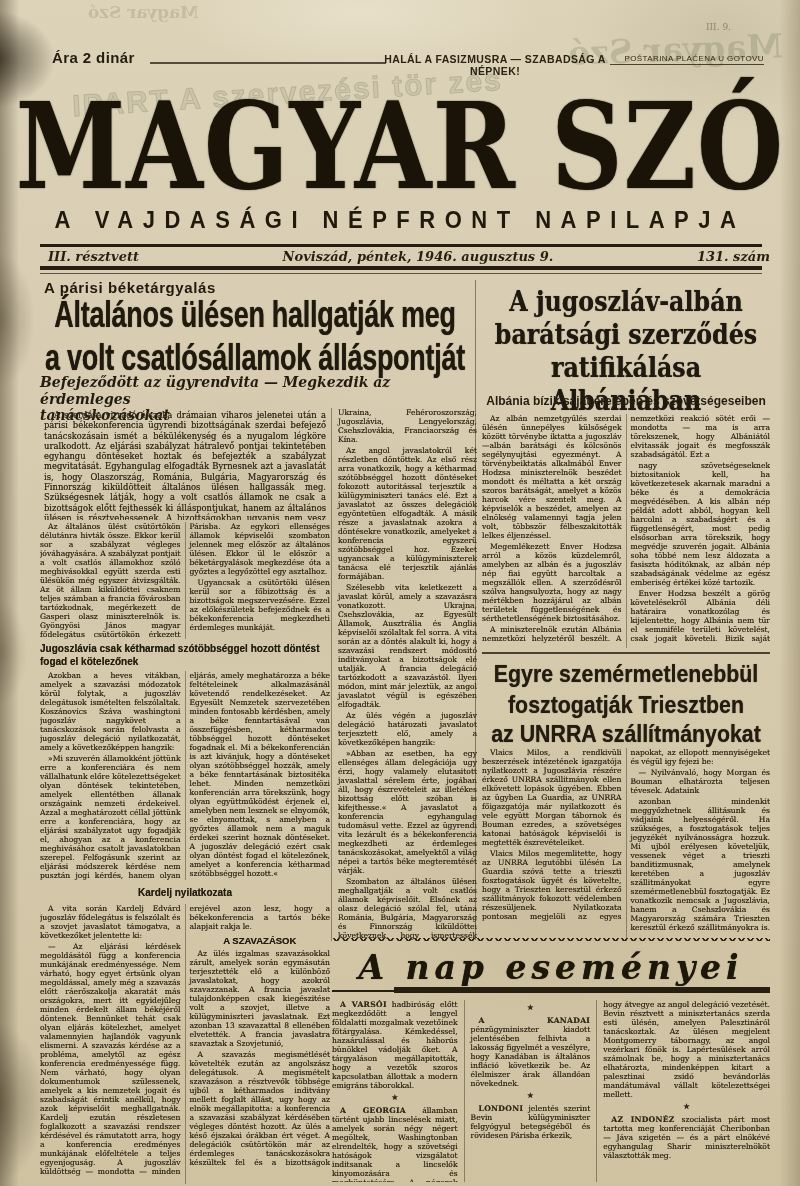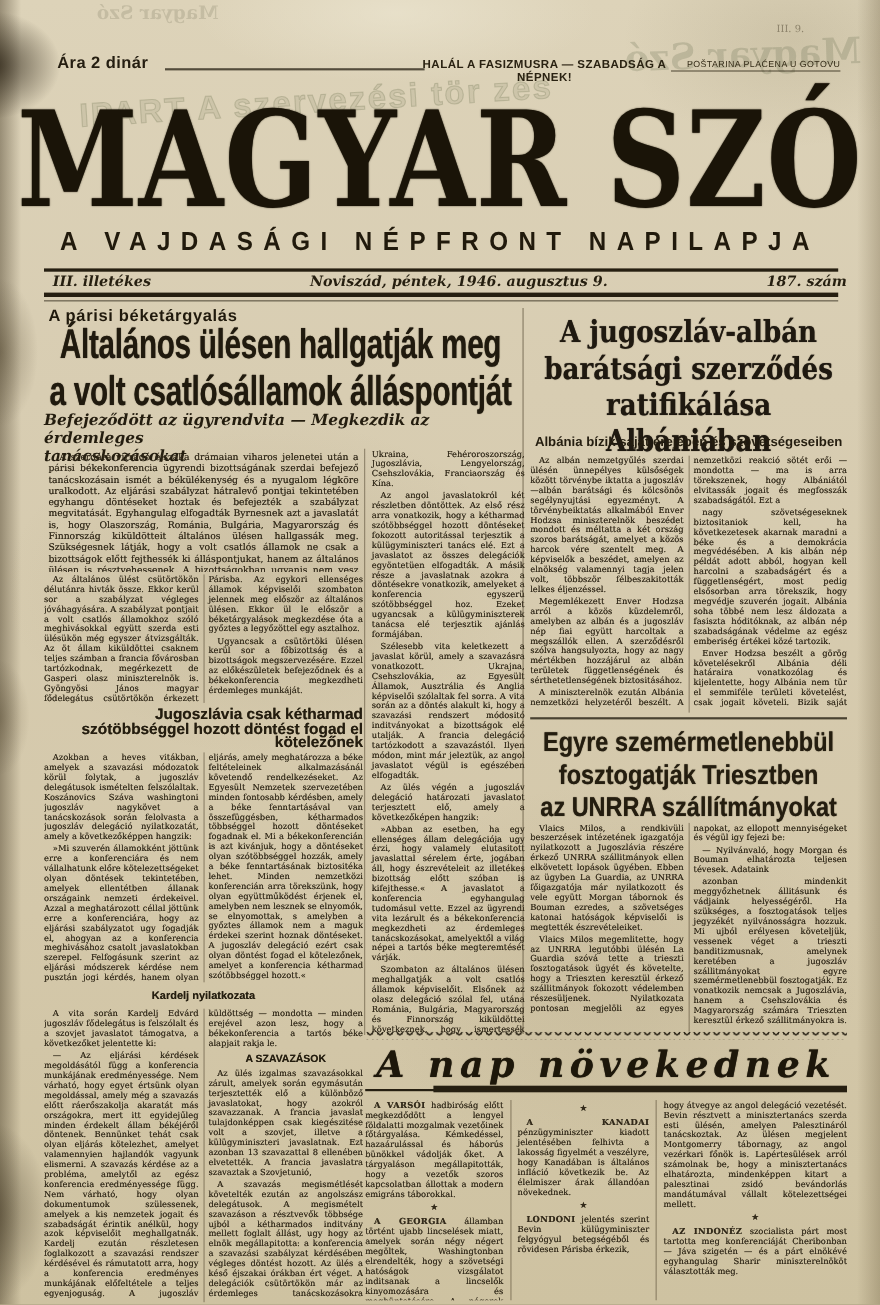--- a/index.html
+++ b/index.html
@@ -51,22 +51,22 @@
   .h-events{font-weight:bold;font-style:italic;font-size:33px;letter-spacing:5px;text-align:center;color:#1d170a;
     text-shadow:0 0 .8px rgba(29,23,10,.9);}
 
   
   .bodytext{font-size:7.6px;line-height:9px;text-align:justify;color:rgba(49,41,25,.95);
     text-shadow:0 0 .5px rgba(49,41,25,.8);overflow:hidden;}
   .bodytext p{margin:0 0 2px;text-indent:8px;}
   .lead{font-size:8.4px;line-height:10.3px;}
   .cols2{column-count:2;column-gap:9px;column-rule:1px solid rgba(70,58,36,.5);column-fill:auto;height:100%;}
   .span-all{column-span:all;}
-  .xhead1{font-family:"Liberation Sans",sans-serif;font-weight:bold;font-size:14px;line-height:12.5px;
-    text-align:right;text-indent:0;margin:4px 0 3px;color:#241d0f;}
+  .xhead1{font-family:"Liberation Sans",sans-serif;font-weight:bold;font-size:10px;line-height:12.5px;
+    text-align:left;text-indent:0;margin:4px 0 3px;color:#241d0f;}
   .xhead2{font-family:"Liberation Sans",sans-serif;font-weight:bold;font-size:10px;line-height:15px;
     text-align:center;text-indent:0;margin:5px 0 4px;color:#241d0f;}
   .xhead3{font-family:"Liberation Sans",sans-serif;font-weight:bold;font-size:9.5px;line-height:11px;
     text-align:center;text-indent:0;margin:4px 0 3px;color:#241d0f;}
   .col3{border-left:1px solid rgba(70,58,36,.5);padding-left:6px;overflow:hidden;}
   .brief-lead{font-weight:bold;letter-spacing:.3px;}
   .star{display:block;text-align:center;font-size:8px;line-height:10px;margin:3px 0;text-indent:0;}
   .bcol{height:100%;overflow:hidden;}
 
   
@@ -93,23 +93,23 @@
   <div class="abs price" style="left:52px;top:49px;">Ára 2 dinár</div>
   <div class="abs rule" style="left:150px;top:62px;width:236px;height:2px;opacity:.75;"></div>
   <div class="abs slogan" style="left:359px;top:53px;width:272px;">HALÁL A FASIZMUSRA — SZABADSÁG A NÉPNEK!</div>
   <div class="abs postage" style="left:610px;top:54px;width:154px;">POŠTARINA PLAĆENA U GOTOVU</div>
 
   <div class="abs mast-title" style="left:0;top:86px;">MAGYAR SZÓ</div>
   <div class="abs mast-sub" style="left:0;top:206px;">A VAJDASÁGI NÉPFRONT NAPILAPJA</div>
 
   <div class="abs rule" style="left:40px;top:244px;width:722px;height:3px;"></div>
   <div class="abs dateline" style="left:40px;top:247px;width:722px;height:19px;">
-    <span>III. illetékes</span>
+    <span>III. résztvett</span>
     <span>Noviszád, péntek, 1946. augusztus 9.</span>
-    <span>187. szám</span>
+    <span>131. szám</span>
   </div>
   <div class="abs rule" style="left:40px;top:266px;width:722px;height:4px;"></div>
   <div class="abs rule" style="left:40px;top:273px;width:722px;height:1px;opacity:.7;"></div>
 
   <div class="abs kicker" style="left:44px;top:279px;">A párisi béketárgyalás</div>
   <div class="abs h-left" style="left:16px;top:293px;width:478px;">Általános ülésen hallgatják meg
 a volt csatlósállamok álláspontját</div>
   <div class="abs deck" style="left:40px;top:374px;width:430px;">Befejeződött az ügyrendvita — Megkezdik az érdemleges
 tanácskozásokat</div>
 
@@ -166,21 +166,21 @@
   <div class="abs bodytext" style="left:482px;top:748px;width:288px;height:190px;">
     <div class="cols2">
       <p>Vlaics Milos, a rendkivüli beszerzések intézetének igazgatója nyilatkozott a Jugoszlávia részére érkező UNRRA szállitmányok ellen elkövetett lopások ügyében. Ebben az ügyben La Guardia, az UNRRA főigazgatója már nyilatkozott és vele együtt Morgan tábornok és Bouman ezredes, a szövetséges katonai hatóságok képviselői is megtették észrevételeiket.</p>
       <p>Vlaics Milos megemlitette, hogy az UNRRA legutóbbi ülésén La Guardia szóvá tette a trieszti fosztogatások ügyét és követelte, hogy a Trieszten keresztül érkező szállitmányok fokozott védelemben részesüljenek. Nyilatkozata pontosan megjelöli az egyes napokat, az ellopott mennyiségeket és végül igy fejezi be:</p>
       <p>— Nyilvánvaló, hogy Morgan és Bouman elhatározta teljesen tévesek. Adataink</p>
       <p>azonban mindenkit meggyőzhetnek állitásunk és vádjaink helyességéről. Ha szükséges, a fosztogatások teljes jegyzékét nyilvánosságra hozzuk. Mi ujból erélyesen követeljük, vessenek véget a trieszti banditizmusnak, amelynek keretében a jugoszláv szállitmányokat egyre szemérmetlenebbül fosztogatják. Ez vonatkozik nemcsak a Jugoszlávia, hanem a Csehszlovákia és Magyarország számára Trieszten keresztül érkező szállitmányokra is. La Guardia követelte, engedjék meg, hogy az érdekelt államok maguk ügyeljenek fel szállitmányaikra. Vádjaink pontosan megjelölt adatokon nyugszanak.</p>
     </div>
   </div>
 
   <div class="abs wavy" style="left:332px;top:938px;width:438px;"></div>
-  <div class="abs h-events" style="left:332px;top:948px;width:438px;">A nap növekednek</div>
+  <div class="abs h-events" style="left:332px;top:948px;width:438px;">A nap eseményei</div>
   <div class="abs rule" style="left:394px;top:987px;width:376px;height:6px;"></div>
   <div class="abs rule" style="left:332px;top:990px;width:64px;height:2px;"></div>
 
   <div class="abs" style="left:332px;top:1000px;width:438px;height:182px;display:flex;">
     <div class="bcol bodytext" style="width:128px;padding-right:6px;border-right:1px solid rgba(70,58,36,.5);">
       <p><span class="brief-lead">A VARSÓI</span> <span>hadbiróság előtt megkezdődött a lengyel földalatti mozgalmak vezetőinek főtárgyalása. Kémkedéssel, hazaárulással és háborús bünökkel vádolják őket. A tárgyaláson megállapitották, hogy a vezetők szoros kapcsolatban állottak a modern emigráns táborokkal.</span></p>
       <span class="star">★</span>
       <p><span class="brief-lead">A GEORGIA</span> <span>államban történt ujabb lincselések miatt, amelyek során négy négert megöltek, Washingtonban elrendelték, hogy a szövetségi hatóságok vizsgálatot inditsanak a lincselők kinyomozására és megbüntetésére. A négerek tiltakozó nagygyüléseket tartottak a lincselések ellen.</span></p>
     </div>
     <div class="bcol bodytext" style="width:122px;padding:0 6px;border-right:1px solid rgba(70,58,36,.5);">

